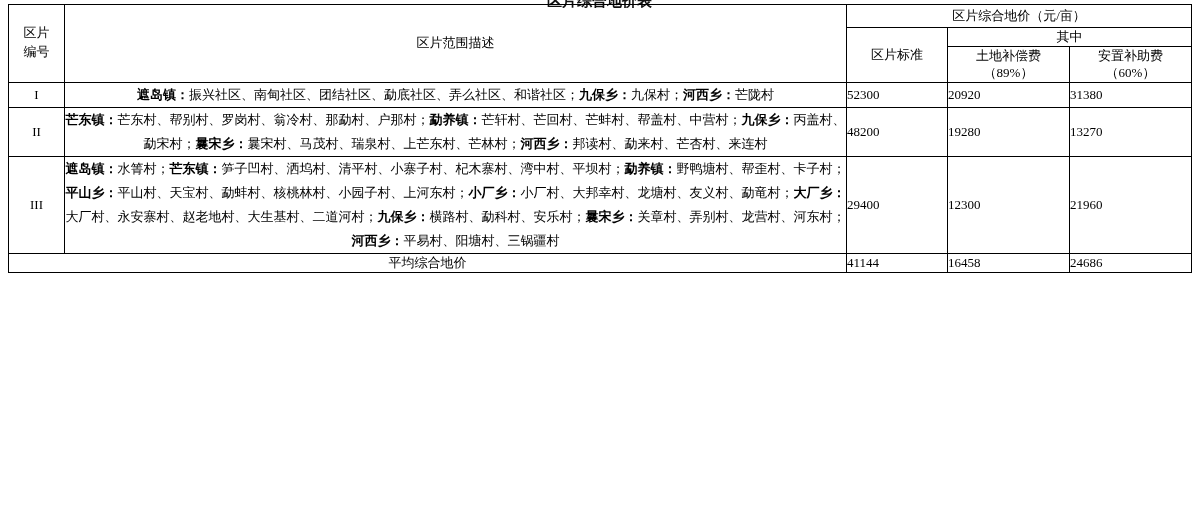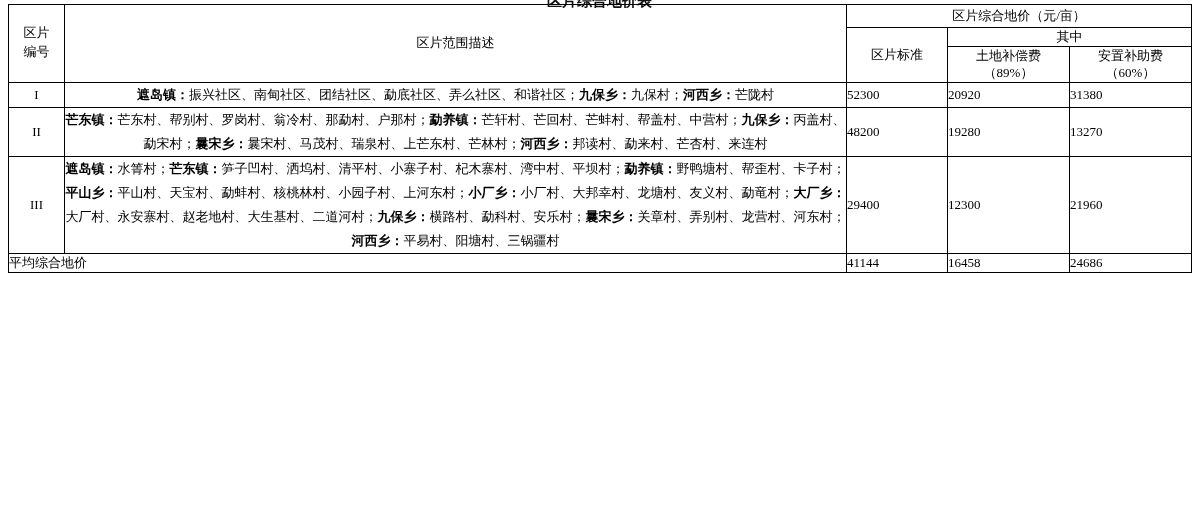--- a/index.html
+++ b/index.html
@@ -84,21 +84,21 @@
     padding: 6px 8px 6px 8px;
     word-break: break-all;
   }
   .cell-desc b {
     font-weight: bold;
   }
   .avg-row td {
     font-weight: bold;
   }
   .avg-label {
-    text-align: left;
+    text-align: center;
     font-size: 14px;
     font-weight: bold;
     padding: 7px 0;
   }
   .avg-num {
     text-align: left;
     font-size: 14px;
     font-weight: bold;
   }
   .hdr-top-area {

